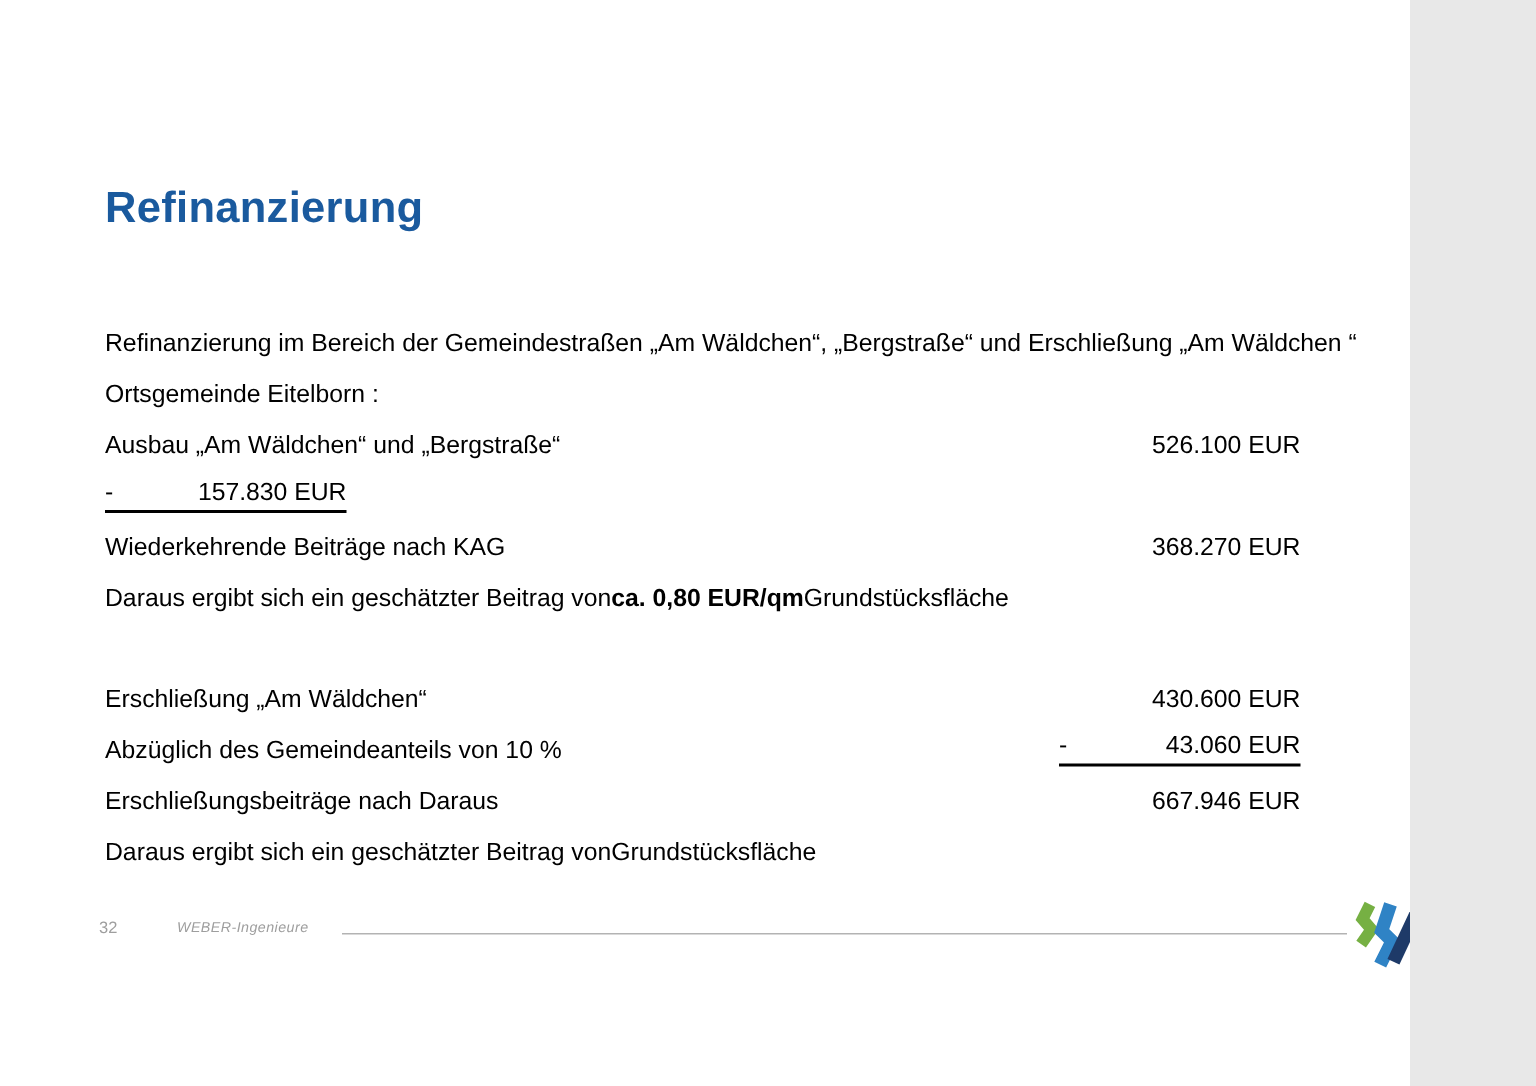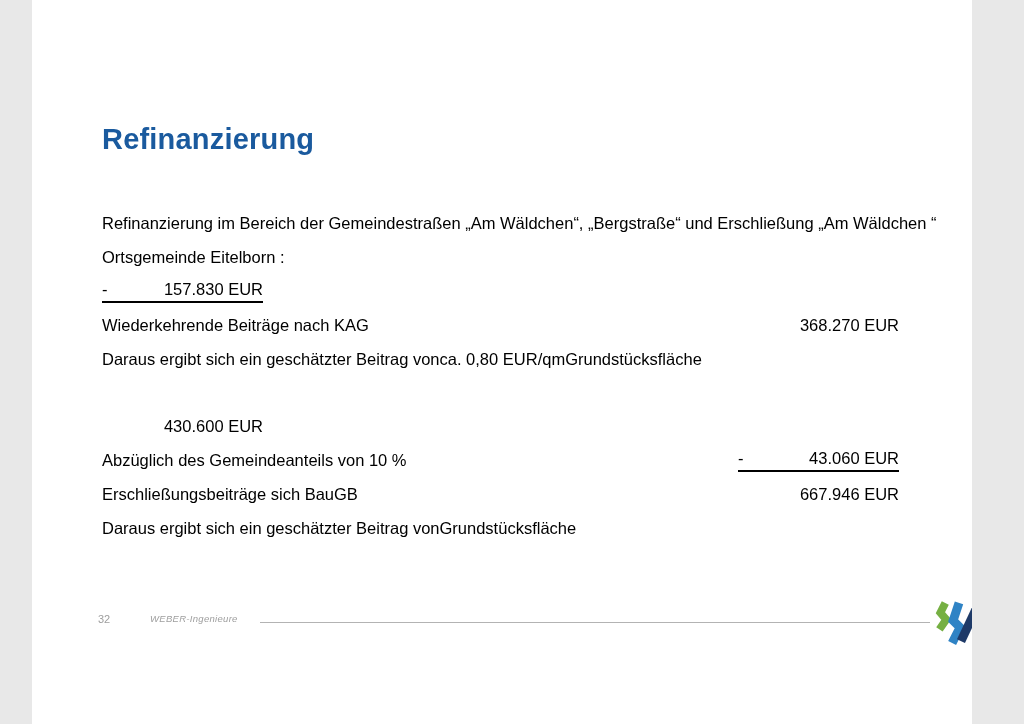--- a/index.html
+++ b/index.html
@@ -13,62 +13,61 @@
   * { margin: 0; padding: 0; box-sizing: border-box; }
   html, body { background: #e8e8e8; }
   .slide {
     position: relative;
     width: 940px;
     height: 724px;
     background: #ffffff;
     overflow: hidden;
     font-family: "Liberation Sans", "DejaVu Sans", sans-serif;
     color: #000;
-    margin-left: 32px;
   }
   .title {
     position: absolute;
     left: 70px;
     top: 123px;
     font-size: 29px;
     line-height: 32px;
     color: var(--title-blue);
     letter-spacing: 0.2px;
   }
   .content {
     position: absolute;
     left: 70px;
     top: 206px;
     width: 797px;
     font-size: 16.5px;
     line-height: 21px;
   }
   .row {
     display: flex;
-    align-items: center;
+    align-items: flex-end;
     height: 34px;
     white-space: nowrap;
   }
   .row .lbl { flex: 1 1 auto; }
   .row .val {
     width: 161px;
     flex: 0 0 161px;
     text-align: right;
     white-space: nowrap;
   }
   .val-block {
     width: 161px;
     flex: 0 0 161px;
     display: flex;
     justify-content: space-between;
     border-bottom: 2px solid #000;
     padding-bottom: 1px;
     white-space: nowrap;
   }
-  .sentence b { font-weight: 400; }
+  .sentence b { font-weight: 700; }
   .section-spacer { height: 33px; }
   .footer-page {
     position: absolute;
     left: 66px;
     top: 613px;
     font-size: 11px;
     color: var(--footer-gray);
   }
   .footer-company {
     position: absolute;
@@ -116,20 +115,24 @@
 
   <div class="content">
 
     <div class="row">
       <span class="lbl">Refinanzierung im Bereich der Gemeindestraßen „Am Wäldchen“, „Bergstraße“ und Erschließung „Am Wäldchen “</span>
     </div>
     <div class="row">
       <span class="lbl">Ortsgemeinde Eitelborn :</span>
     </div>
 
+    <div class="row">
+      <span class="lbl">Ausbau „Am Wäldchen“ und „Bergstraße“</span>
+      <span class="val">526.100 EUR</span>
+    </div>
 
     <div class="row">
       <span class="val-block">
         <span>-</span>
         <span>157.830 EUR</span>
       </span>
     </div>
 
     <div class="row">
       <span class="lbl">Wiederkehrende Beiträge nach KAG</span>
@@ -138,33 +141,34 @@
 
     <div class="row sentence">
       <span>Daraus ergibt sich ein geschätzter Beitrag von </span>
         <b>ca. 0,80 EUR/qm</b>
         <span> Grundstücksfläche</span>
     </div>
 
     <div class="section-spacer"></div>
 
     <div class="row">
+      <span class="lbl">Erschließung „Am Wäldchen“</span>
       <span class="val">430.600 EUR</span>
     </div>
 
     <div class="row">
       <span class="lbl">Abzüglich des Gemeindeanteils von 10 %</span>
       <span class="val-block">
         <span>-</span>
         <span>43.060 EUR</span>
       </span>
     </div>
 
     <div class="row">
-      <span class="lbl">Erschließungsbeiträge sich BauGB</span>
+      <span class="lbl">Erschließungsbeiträge nach Daraus</span>
       <span class="val">667.946 EUR</span>
     </div>
 
     <div class="row sentence">
       <span>Daraus ergibt sich ein geschätzter Beitrag von </span>
         <span> Grundstücksfläche</span>
     </div>
 
   </div>
 

